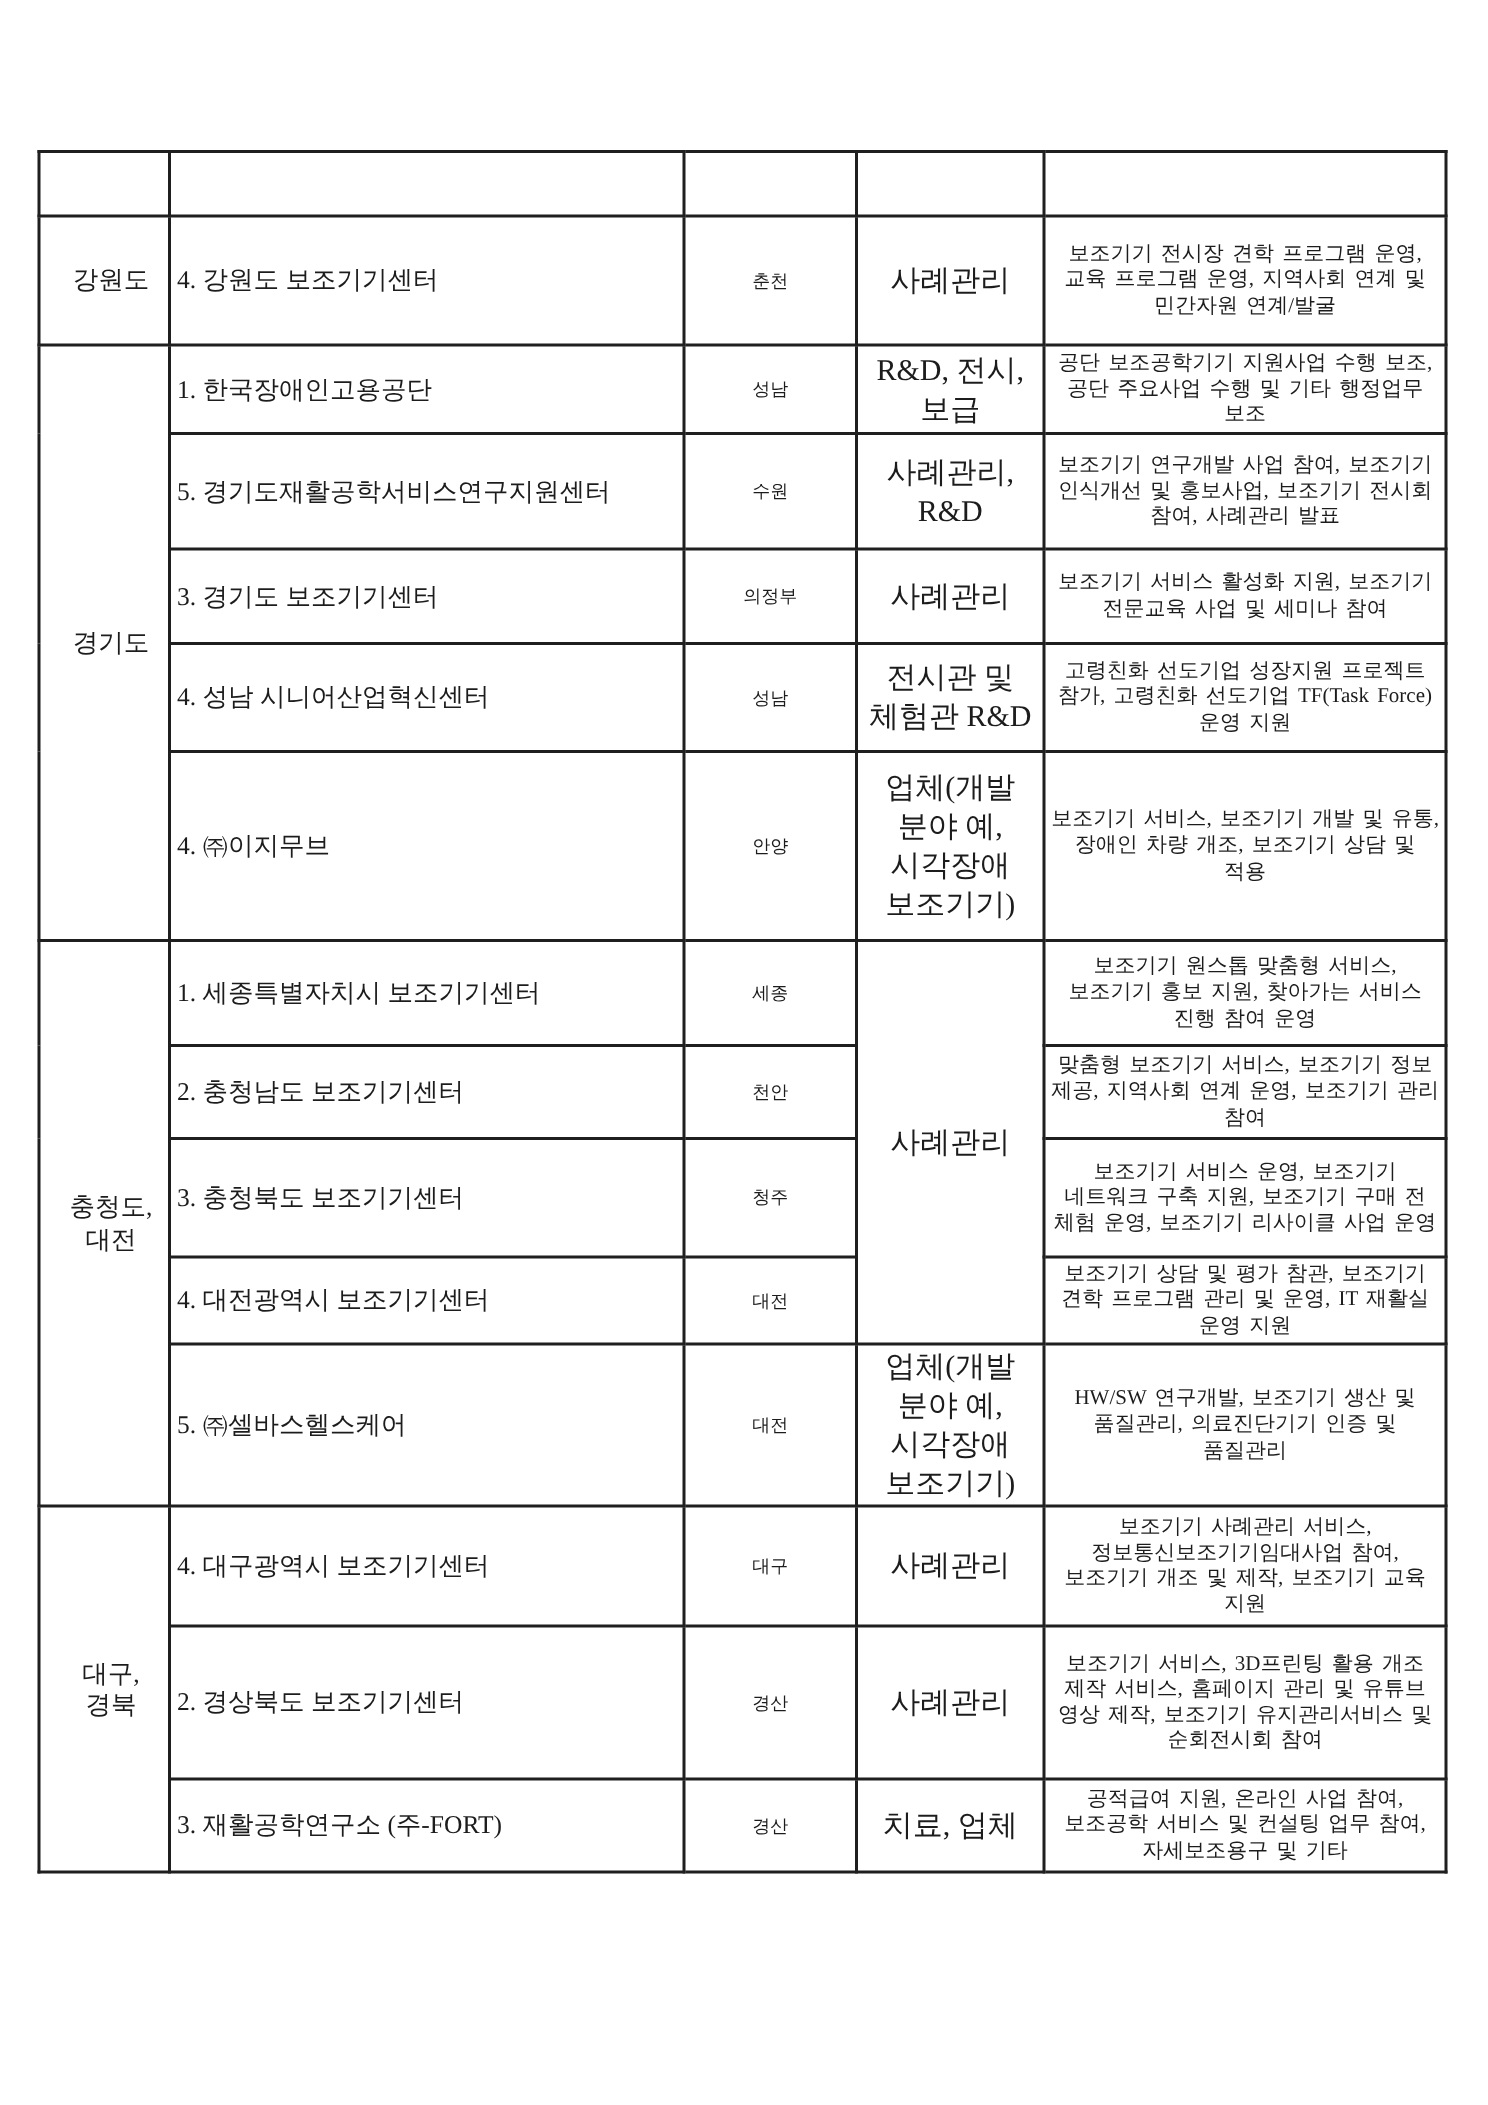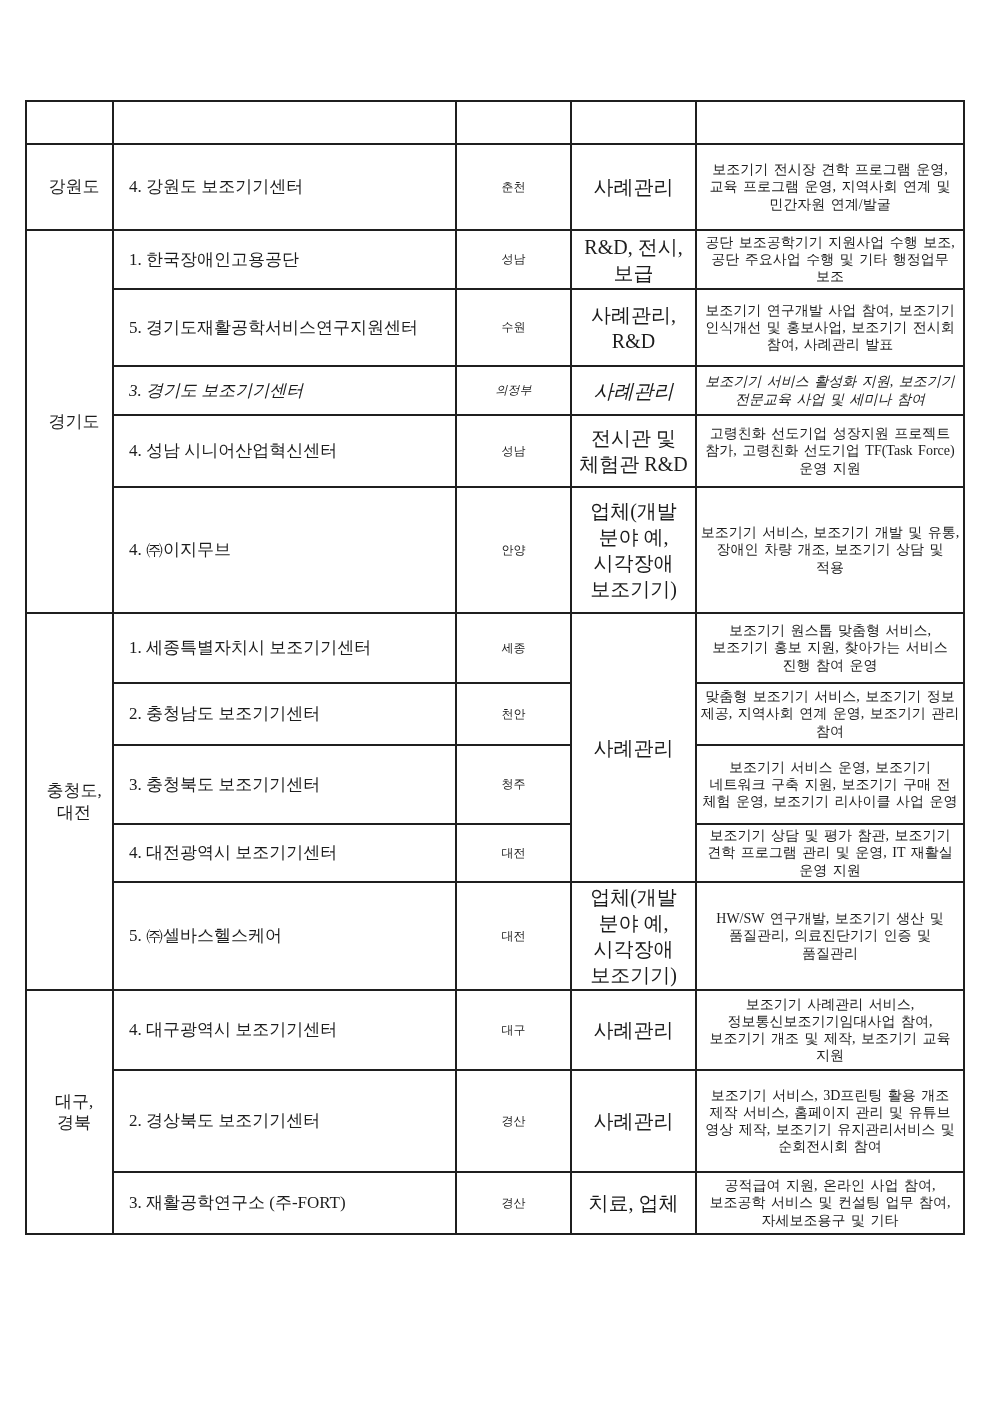--- a/index.html
+++ b/index.html
@@ -32,21 +32,21 @@
 
   td.region {
     text-align: center;
     font-size: 17px;
     line-height: 1.25;
     padding-left: 12px;
   }
   td.name {
     text-align: left;
     font-size: 17px;
-    padding-left: 15px;
+    padding-left: 4px;
     line-height: 1.25;
   }
   td.city {
     text-align: center;
     font-size: 12px;
   }
   td.category {
     text-align: center;
     font-size: 20px;
     line-height: 1.3;
@@ -56,21 +56,21 @@
     font-size: 14px;
     line-height: 1.22;
     word-spacing: 2px;
     margin-left: 32px;
   }
   
   tr.r-empty { height: 43px; }
   tr.r-gw  { height: 86px; }
   tr.r-g1  { height: 59px; }
   tr.r-g2  { height: 77px; }
-  tr.r-g3  { height: 49px; font-style: italic; }
+  tr.r-g3  { height: 63px; }
   tr.r-g4  { height: 72px; }
   tr.r-g5  { height: 126px; }
   tr.r-c1  { height: 70px; }
   tr.r-c2  { height: 62px; }
   tr.r-c3  { height: 79px; }
   tr.r-c4  { height: 58px; }
   tr.r-c5  { height: 101px; }
   tr.r-d1  { height: 80px; }
   tr.r-d2  { height: 102px; }
   tr.r-d3  { height: 62px; }

